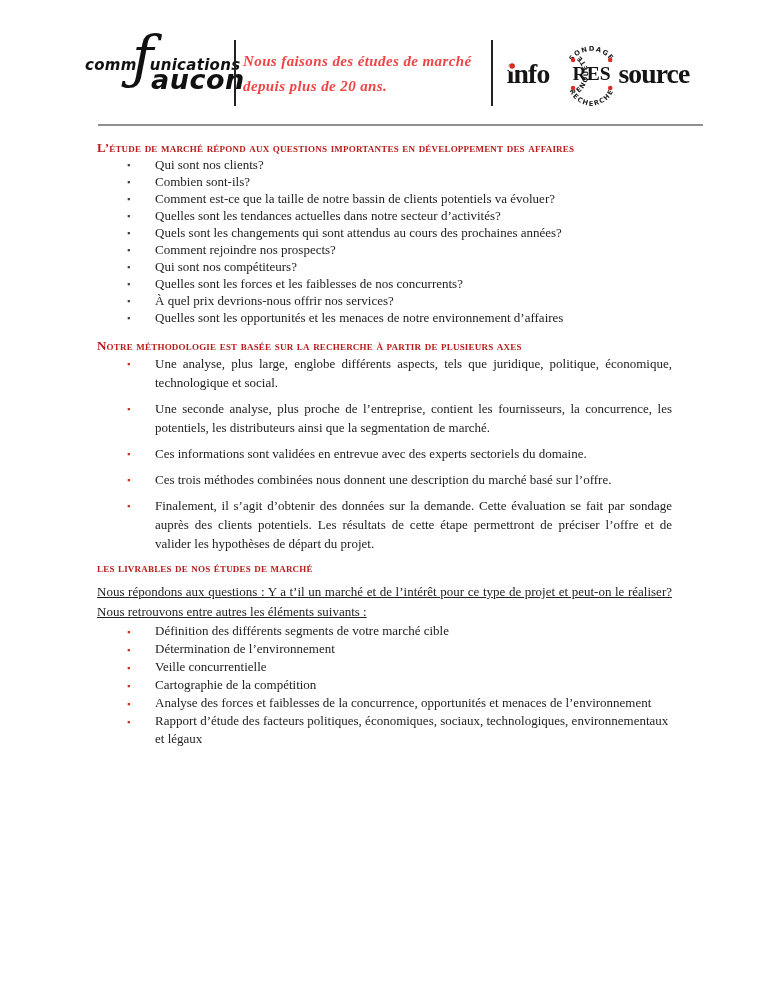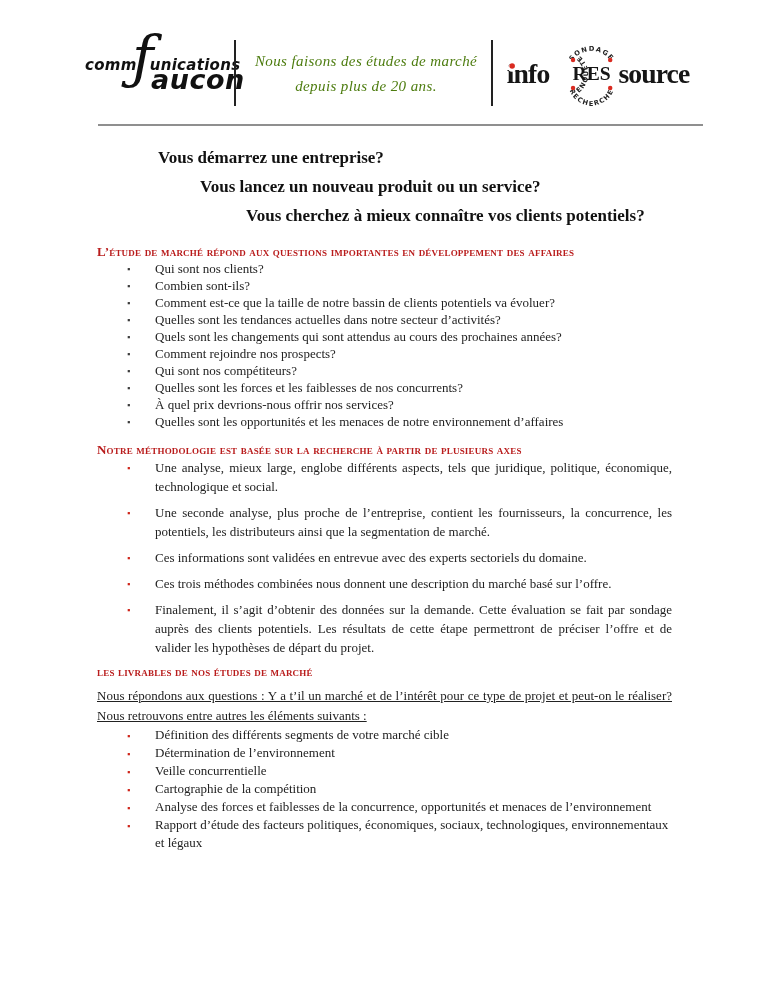--- a/index.html
+++ b/index.html
@@ -12,23 +12,23 @@
   .brand-top{position:absolute;left:0;top:16px;font-family:"DejaVu Sans",sans-serif;
              font-style:italic;font-weight:700;font-size:15px;letter-spacing:.3px;white-space:nowrap;}
   .fgap{display:inline-block;width:13px;}
   .brand-f{position:absolute;left:47px;top:-12px;font-family:"DejaVu Serif",serif;
            font-style:italic;font-weight:400;font-size:58px;line-height:1;}
   .brand-bottom{position:absolute;left:66px;top:24px;font-family:"DejaVu Sans",sans-serif;
                 font-style:italic;font-weight:700;font-size:27px;letter-spacing:.5px;}
   .vdiv{position:absolute;top:4px;width:1.5px;height:66px;background:#222;}
   .vdiv1{left:149px;}
   .vdiv2{left:406px;}
-  .tagline{position:absolute;left:158px;top:13px;width:246px;text-align:center;
-           font-style:italic;font-weight:400;font-size:15px;line-height:1.65;
-           letter-spacing:.4px;color:#4d7c0f;}
+  .tagline{position:absolute;left:158px;top:13px;width:246px;
+           font-style:italic;font-weight:700;font-size:15px;line-height:1.65;
+           letter-spacing:.4px;color:#ef4444;}
   .badge-wrap{position:absolute;left:420px;top:6px;}
 
   .b-serif{font-family:"Liberation Serif",serif;font-weight:700;font-size:31px;
            letter-spacing:-1px;fill:#151515;}
   .b-res{font-family:"Liberation Serif",serif;font-weight:700;font-size:22px;fill:#151515;}
   .b-arc{font-family:"DejaVu Sans",sans-serif;font-weight:700;font-size:7.5px;
          letter-spacing:1.4px;fill:#222;}
 
   
   .rule{margin:12px 0 0 98px;width:605px;height:2px;background:#8f8f8f;}
@@ -105,25 +105,20 @@
         <circle cx="117.8" cy="47.6" r="2.5" fill="#d92b21"></circle>
 
         <text x="97" y="39" text-anchor="middle" class="b-res">RES</text>
         <text x="127" y="42" class="b-serif">source</text>
       </svg>
     </div>
   </div>
 
   <div class="rule"></div>
 
-  <div class="intro">
-    <div class="q1">Vous démarrez une entreprise?</div>
-    <div class="q2">Vous lancez un nouveau produit ou un service?</div>
-    <div class="q3">Vous cherchez à mieux connaître vos clients potentiels?</div>
-  </div>
 
   <div class="content">
 
     <div class="sec-h h1">L’étude de marché répond aux questions importantes en développement des affaires</div>
     <ul class="list list-1">
 
     <li class="li">
           <span class="bullet">▪</span>
           <span class="li-text">Qui sont nos clients?</span>
         </li>
@@ -163,21 +158,21 @@
           <span class="bullet">▪</span>
           <span class="li-text">Quelles sont les opportunités et les menaces de notre environnement d’affaires</span>
         </li>
       </ul>
 
     <div class="sec-h h2">Notre méthodologie est basée sur la recherche à partir de plusieurs axes</div>
     <ul class="list list-2">
 
     <li class="li">
           <span class="bullet">▪</span>
-          <span class="li-text">Une analyse, mieux large, englobe différents aspects, tels que juridique, politique, économique, technologique et social.</span>
+          <span class="li-text">Une analyse, plus large, englobe différents aspects, tels que juridique, politique, économique, technologique et social.</span>
         </li>
         <li class="li">
           <span class="bullet">▪</span>
           <span class="li-text">Une seconde analyse, plus proche de l’entreprise, contient les fournisseurs, la concurrence, les potentiels, les distributeurs ainsi que la segmentation de marché.</span>
         </li>
         <li class="li">
           <span class="bullet">▪</span>
           <span class="li-text">Ces informations sont validées en entrevue avec des experts sectoriels du domaine.</span>
         </li>
         <li class="li">

